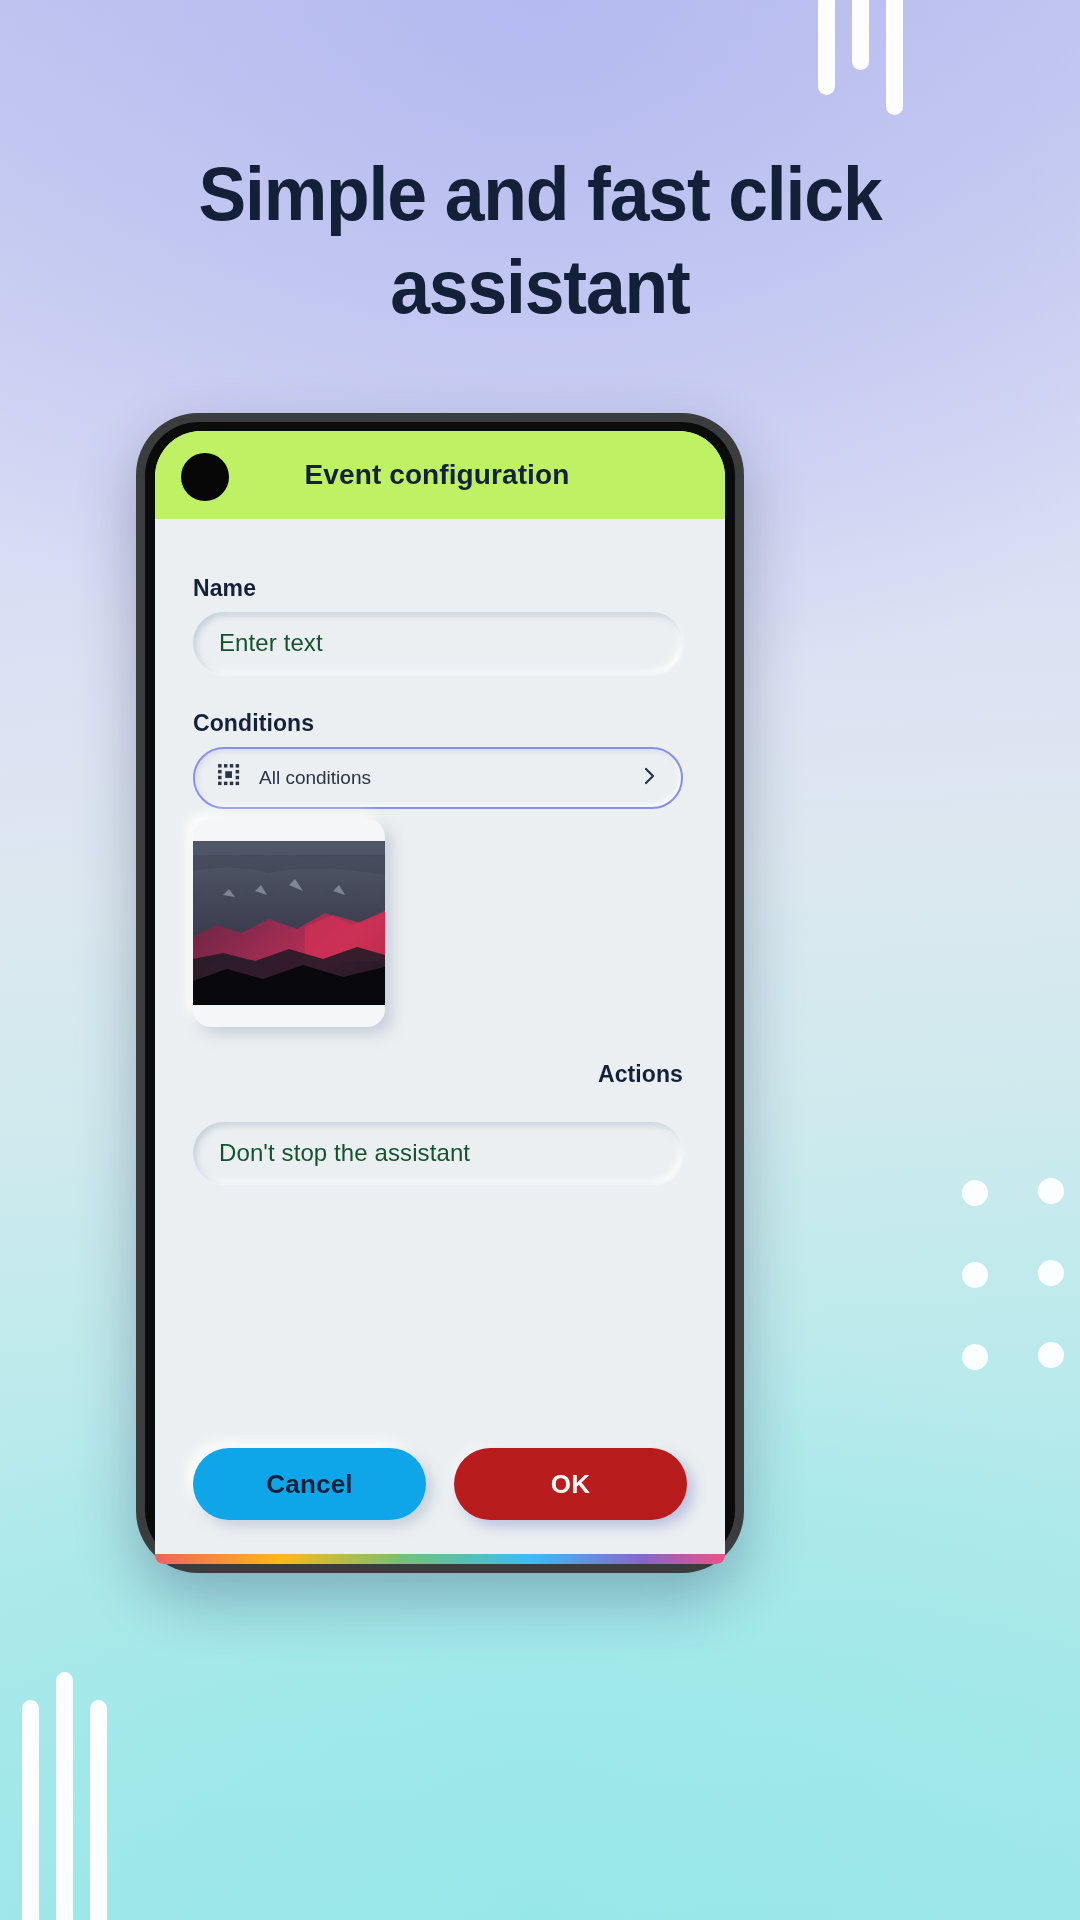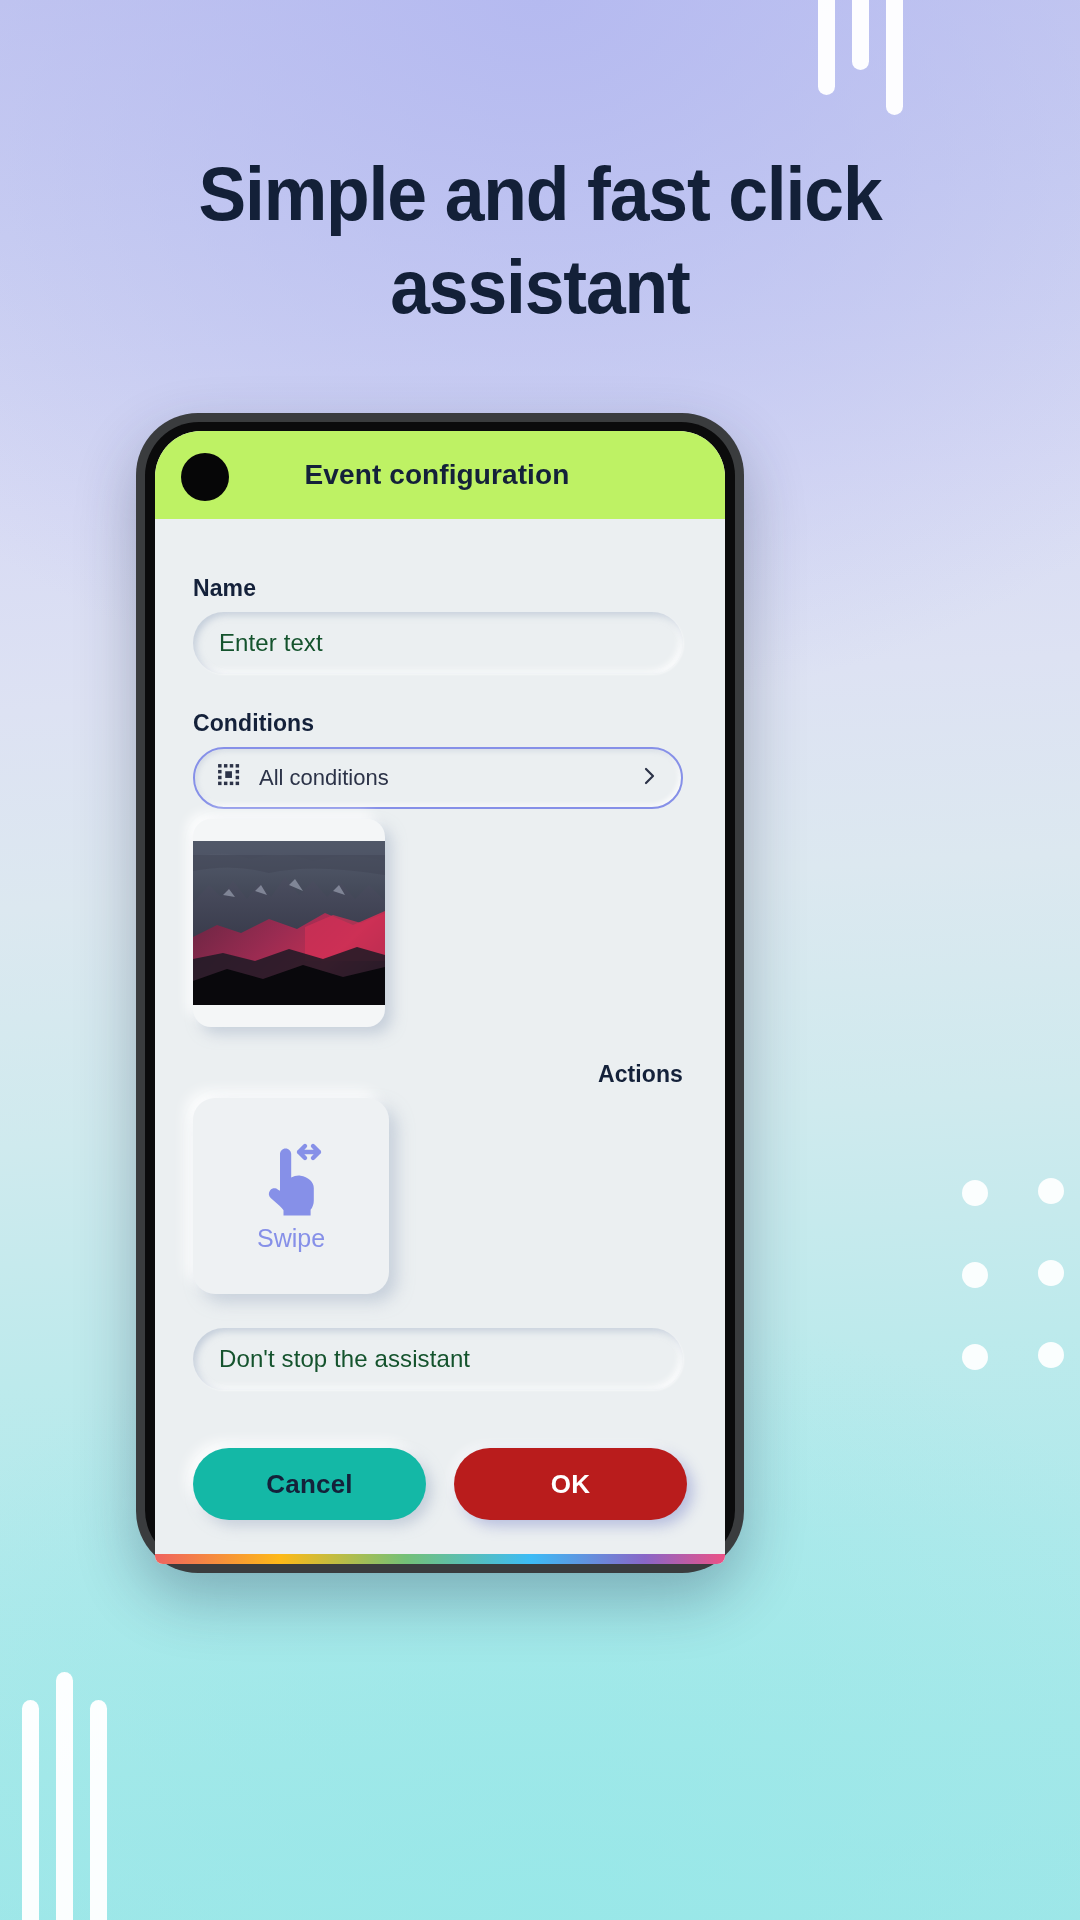--- a/index.html
+++ b/index.html
@@ -127,21 +127,21 @@
 
   .pill.accent {
     border:2.5px solid #8690E8;
     box-shadow:
       inset 2px 2px 5px rgba(163,177,198,.30),
       inset -2px -2px 5px rgba(255,255,255,.9);
     justify-content:space-between;
     padding:0 20px 0 22px;
   }
   .pill-left { display:flex; align-items:center; gap:16px; }
-  .pill-left .txt { font-size:22px; color:#2C3348; }
+  .pill-left .txt { font-size:19px; color:#2C3348; }
 
   .sec { margin-bottom:36px; }
 
   
   #thumb-card {
     width:192px;
     background:#F4F6F7;
     border-radius:18px;
     padding:22px 0;
     box-shadow:
@@ -175,21 +175,21 @@
     display:flex; gap:28px;
   }
   .btn {
     flex:1; height:72px; border-radius:40px;
     display:flex; align-items:center; justify-content:center;
     font-size:26px; font-weight:bold;
     letter-spacing:.2px;
     cursor:pointer;
   }
   #btn-cancel {
-    background:#14b8a6; color:#14213A;
+    background:#0ea5e9; color:#14213A;
     box-shadow:
       6px 6px 13px rgba(163,177,198,.52),
       -6px -6px 13px rgba(255,255,255,.96);
   }
   #btn-ok {
     background:#b91c1c; color:#FFFFFF;
     box-shadow:
       6px 6px 14px rgba(120,130,200,.45),
       -4px -4px 10px rgba(255,255,255,.55);
   }
@@ -314,34 +314,20 @@
               <path d="M112 86 L140 74 L168 82 L192 72 L192 120 L112 120 Z" fill="#D03055" opacity=".75"></path>
               <path d="M0 118 L30 112 L62 120 L96 108 L130 118 L164 106 L192 114 L192 164 L0 164 Z" fill="#1C1A24" opacity=".85"></path>
               <path d="M0 140 L34 128 L70 138 L110 124 L150 136 L192 126 L192 164 L0 164 Z" fill="#09080C"></path>
             </svg>
           </div>
         </div>
       </div>
 
       <div class="sec" style="margin-bottom:34px;text-align:right;">
         <div class="field-label">Actions</div>
-        <div id="action-card">
-          <span>
-            <svg width="78" height="76" viewBox="0 0 78 76">
-              <g fill="#8690E8">
-                <path d="M47 12 h20 M47 12 l6 -6 M47 12 l6 6 M67 12 l-6 -6 M67 12 l-6 6" stroke="#8690E8" stroke-width="4.4" stroke-linecap="round" stroke-linejoin="round" fill="none"></path>
-                <path d="M28 14 c0-3.1 2.5-5.6 5.6-5.6 c3.1 0 5.6 2.5 5.6 5.6 v23.6
-                         c3-1.6 6.1-2.4 9.4-1.9 c3.6 .5 6.8 2.1 9.4 4.4 c2.4 2.1 3.8 5 3.8 8.2 v12.1
-                         c0 3.6-1.2 6.9-3.2 9.4 v5.6 H31.5 v-5.2 c-1-1.6-2.4-3-4-4.4
-                         l-8.8-7.8 c-2.3-2-2.5-5.5-.5-7.8 c2-2.3 5.5-2.5 7.8-.5 L28 50.8 Z"></path>
-              </g>
-            </svg>
-          </span>
-          <span id="action-label">Swipe</span>
-        </div>
       </div>
 
       <div class="sec">
         <div class="pill">
           <span class="ph">Don't stop the assistant</span>
         </div>
       </div>
 
       <div id="btnrow">
         <div class="btn" id="btn-cancel">Cancel</div>

